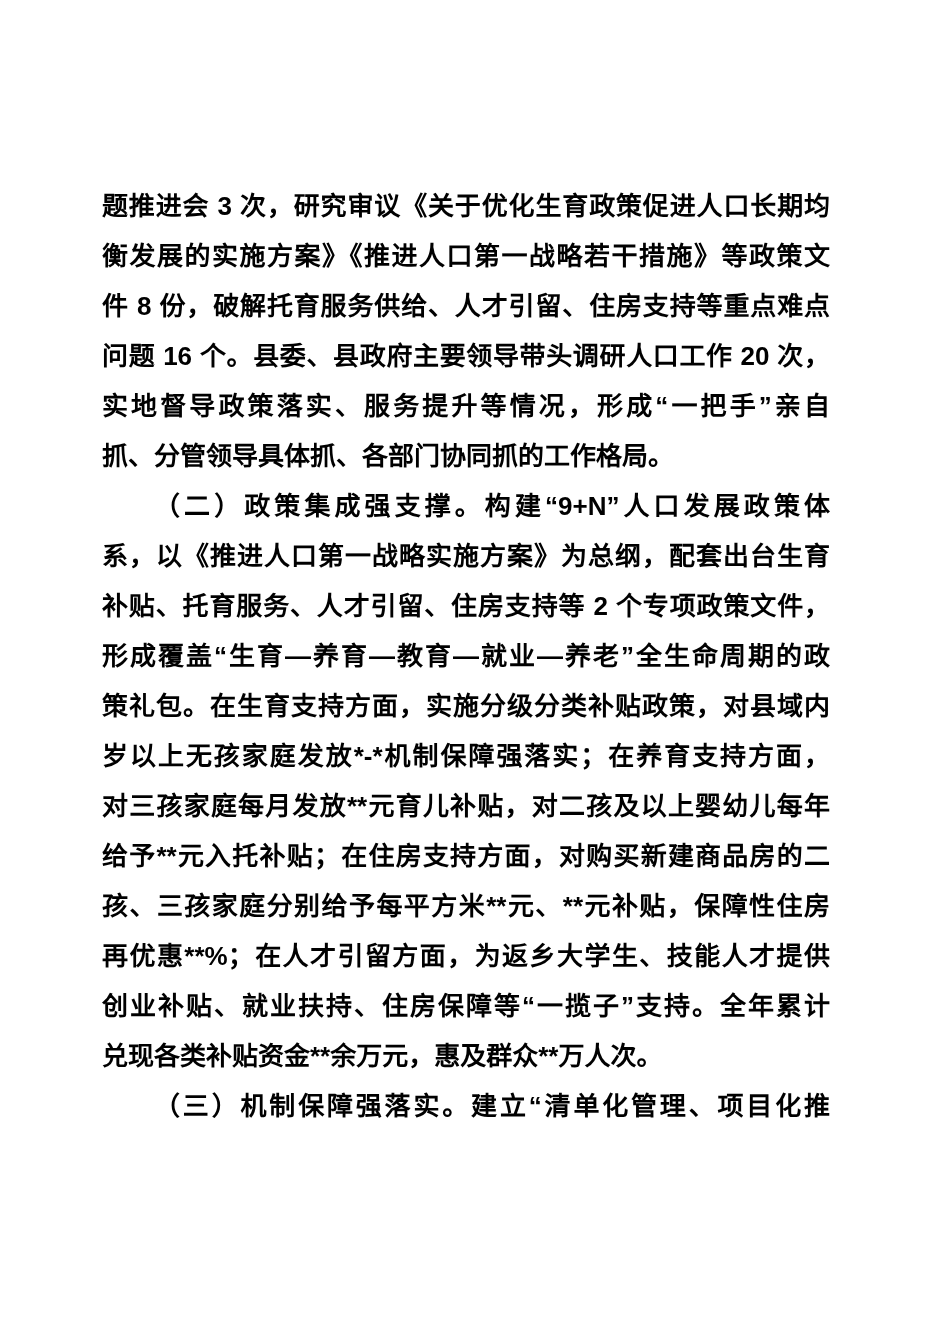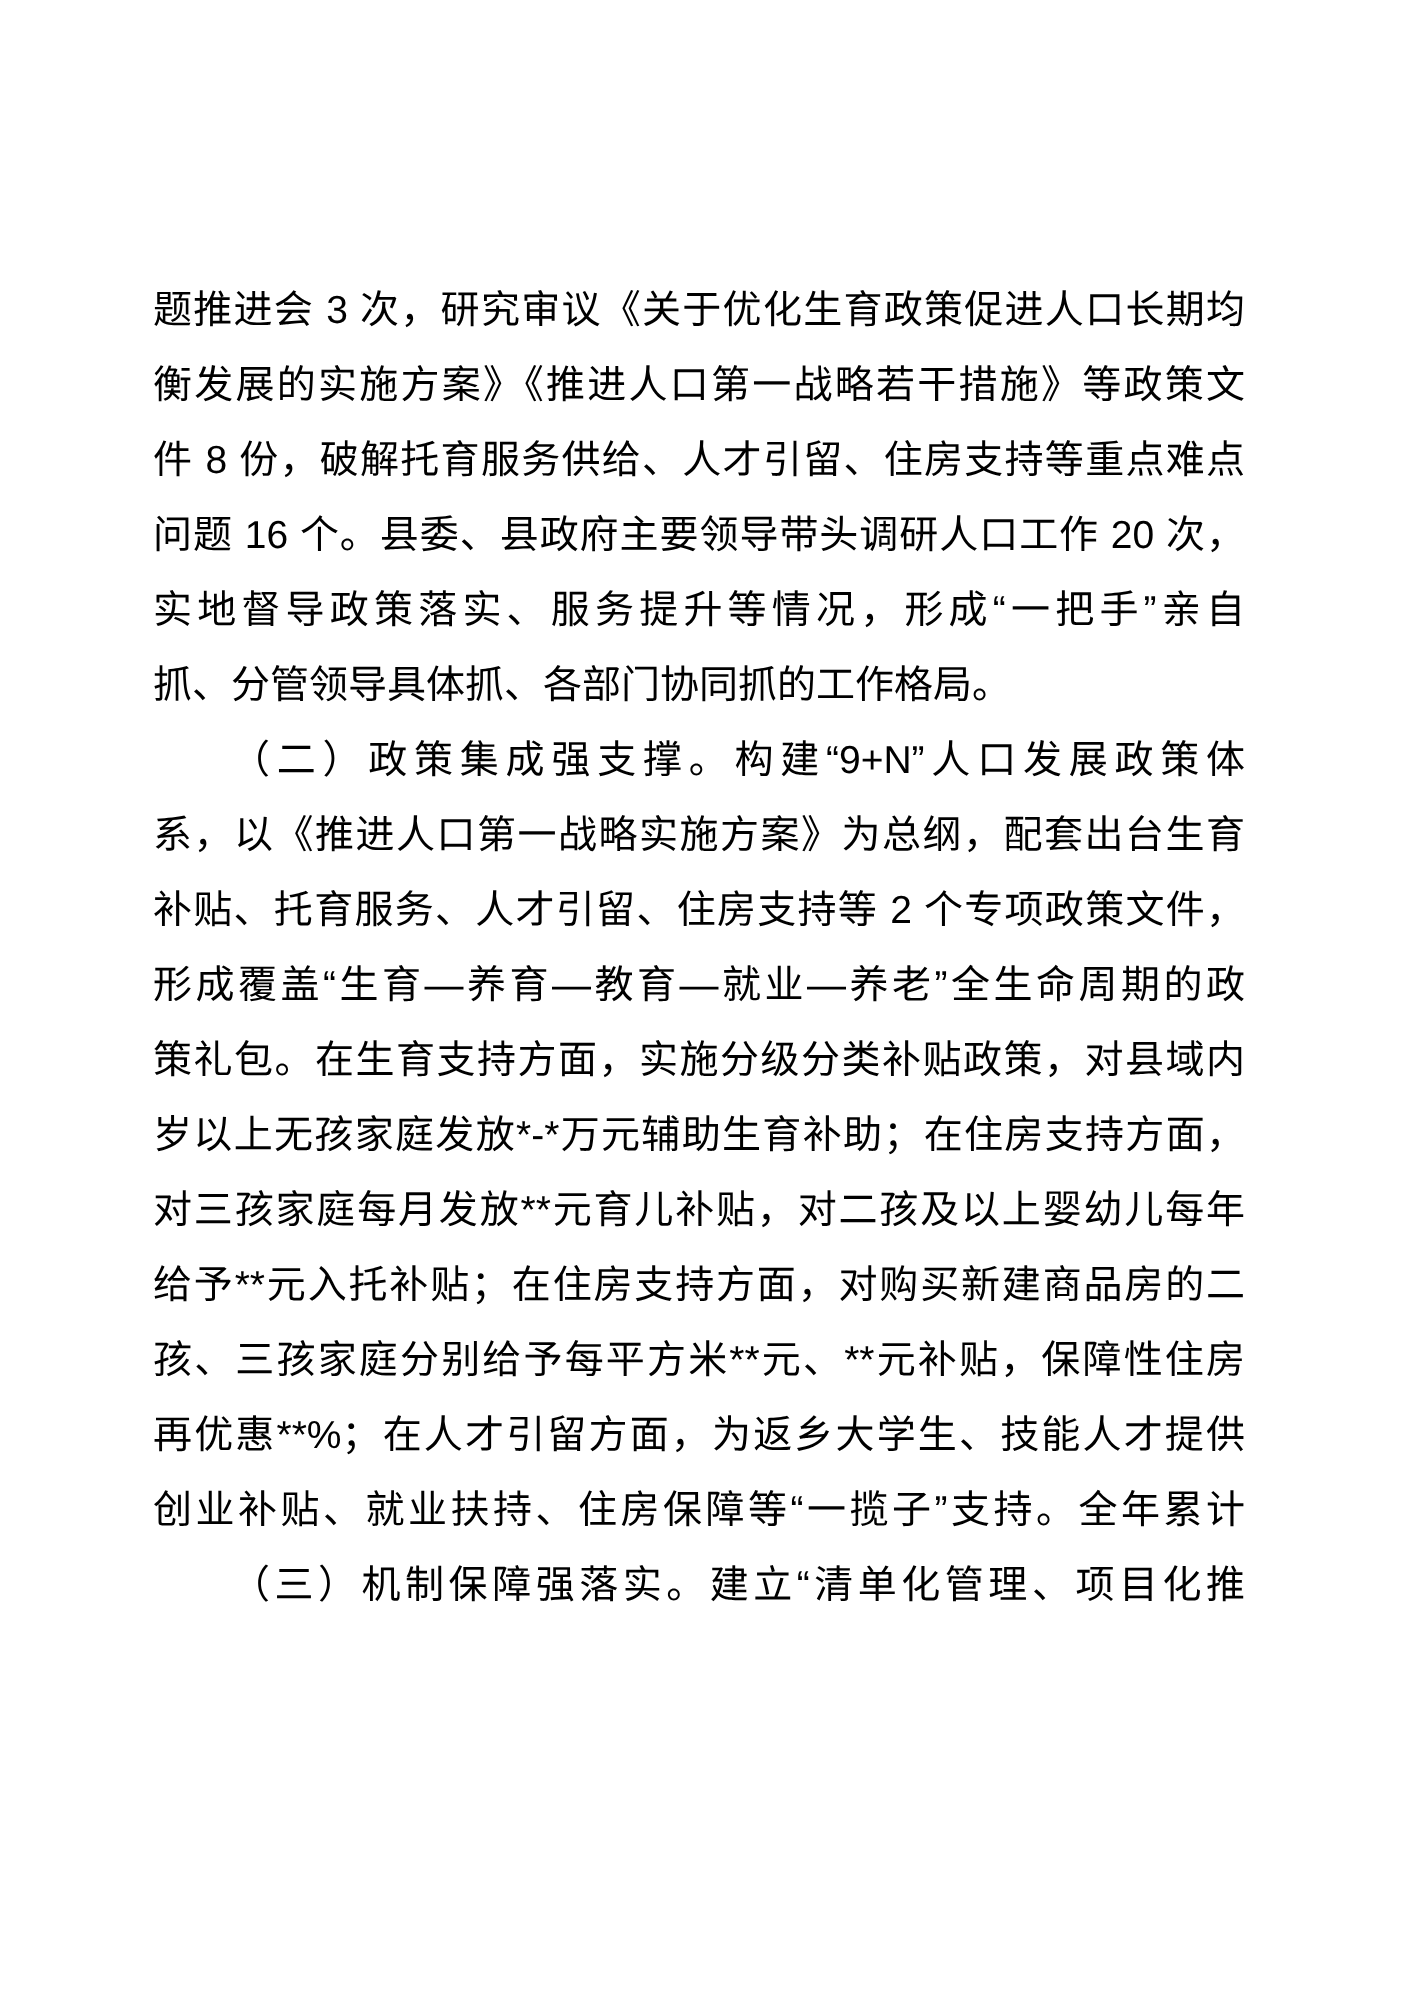--- a/index.html
+++ b/index.html
@@ -16,21 +16,21 @@
   }
   .doc-text {
     position: absolute;
     left: 102px;
     top: 181px;
     width: 728px;
     color: #000000;
     font-family: "Liberation Sans", "DejaVu Sans", sans-serif;
     font-size: 26px;
     line-height: 50px;
-    font-weight: 400;
+    font-weight: 700;
   }
   .para {
     margin: 0;
     padding: 0;
   }
   .ln {
     height: 50px;
     overflow: hidden;
     white-space: normal;
   }
@@ -62,26 +62,27 @@
       <div class="ln j">实地督导政策落实、服务提升等情况，形成“一把手”亲自</div>
       <div class="ln plain">抓、分管领导具体抓、各部门协同抓的工作格局。</div>
     </div>
 
     <div class="para">
       <div class="ln j ind">（二）政策集成强支撑。构建“9+N”人口发展政策体</div>
       <div class="ln j">系，以《推进人口第一战略实施方案》为总纲，配套出台生育</div>
       <div class="ln j">补贴、托育服务、人才引留、住房支持等 2 个专项政策文件，</div>
       <div class="ln j">形成覆盖“生育—养育—教育—就业—养老”全生命周期的政</div>
       <div class="ln j">策礼包。在生育支持方面，实施分级分类补贴政策，对县域内</div>
-      <div class="ln j">岁以上无孩家庭发放*-*万元辅助生育补助；在住房支持方面，</div>
+      <div class="ln j">岁以上无孩家庭发放*-*机制保障强落实；在养育支持方面，</div>
       <div class="ln j">对三孩家庭每月发放**元育儿补贴，对二孩及以上婴幼儿每年</div>
       <div class="ln j">给予**元入托补贴；在住房支持方面，对购买新建商品房的二</div>
       <div class="ln j">孩、三孩家庭分别给予每平方米**元、**元补贴，保障性住房</div>
       <div class="ln j">再优惠**%；在人才引留方面，为返乡大学生、技能人才提供</div>
       <div class="ln j">创业补贴、就业扶持、住房保障等“一揽子”支持。全年累计</div>
+      <div class="ln plain">兑现各类补贴资金**余万元，惠及群众**万人次。</div>
     </div>
 
     <div class="para">
       <div class="ln j ind">（三）机制保障强落实。建立“清单化管理、项目化推</div>
     </div>
 
   </div>
 </div>
 
 </body></html>

